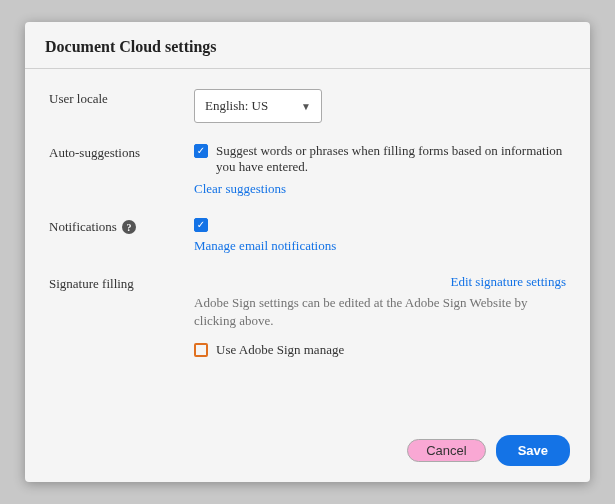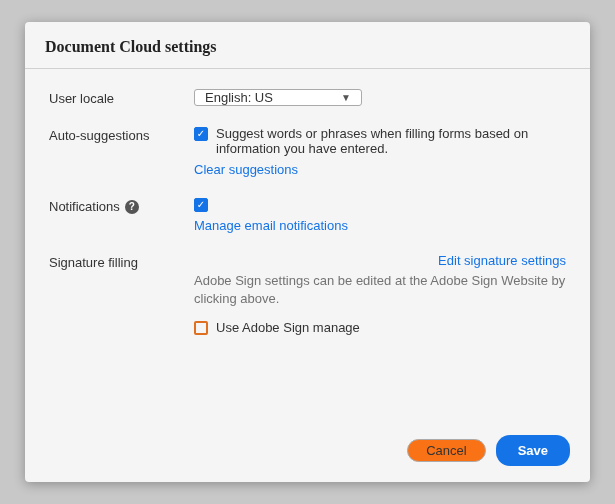--- a/index.html
+++ b/index.html
@@ -29,20 +29,21 @@
       font-family: Liberation Serif, serif;
     }
     .dialog-title {
       font-size: 16px;
       font-weight: bold;
       color: #222;
     }
     .dialog-body {
       padding: 20px 24px;
       flex: 1;
+      font-family: Liberation Serif, serif;
     }
     .setting-row {
       display: flex;
       align-items: flex-start;
       margin-bottom: 20px;
     }
     .setting-label {
       width: 145px;
       min-width: 145px;
       font-size: 13px;
@@ -55,22 +56,22 @@
     .setting-content {
       flex: 1;
     }
     
     .locale-select {
       display: flex;
       align-items: center;
       border: 1px solid #aaa;
       border-radius: 3px;
       background: #fff;
-      padding: 0 10px;
-      width: 168px;
+      padding: 8px 10px;
+      width: 128px;
       cursor: pointer;
       justify-content: space-between;
     }
     .locale-text {
       font-size: 13px;
       color: #333;
     }
     .chevron-down {
       font-size: 10px;
       color: #555;
@@ -147,21 +148,21 @@
       display: flex;
       justify-content: flex-end;
       align-items: center;
       padding: 12px 20px 16px 20px;
       gap: 10px;
     }
     .btn-cancel {
       padding: 3px 18px;
       border: 1px solid #aaa;
       border-radius: 14px;
-      background: #f97316;
+      background: #f9a8d4;
       font-size: 13px;
       color: #333;
       cursor: pointer;
     }
     .btn-save {
       padding: 8px 22px;
       border: none;
       border-radius: 14px;
       background: #1473e6;
       font-size: 13px;

